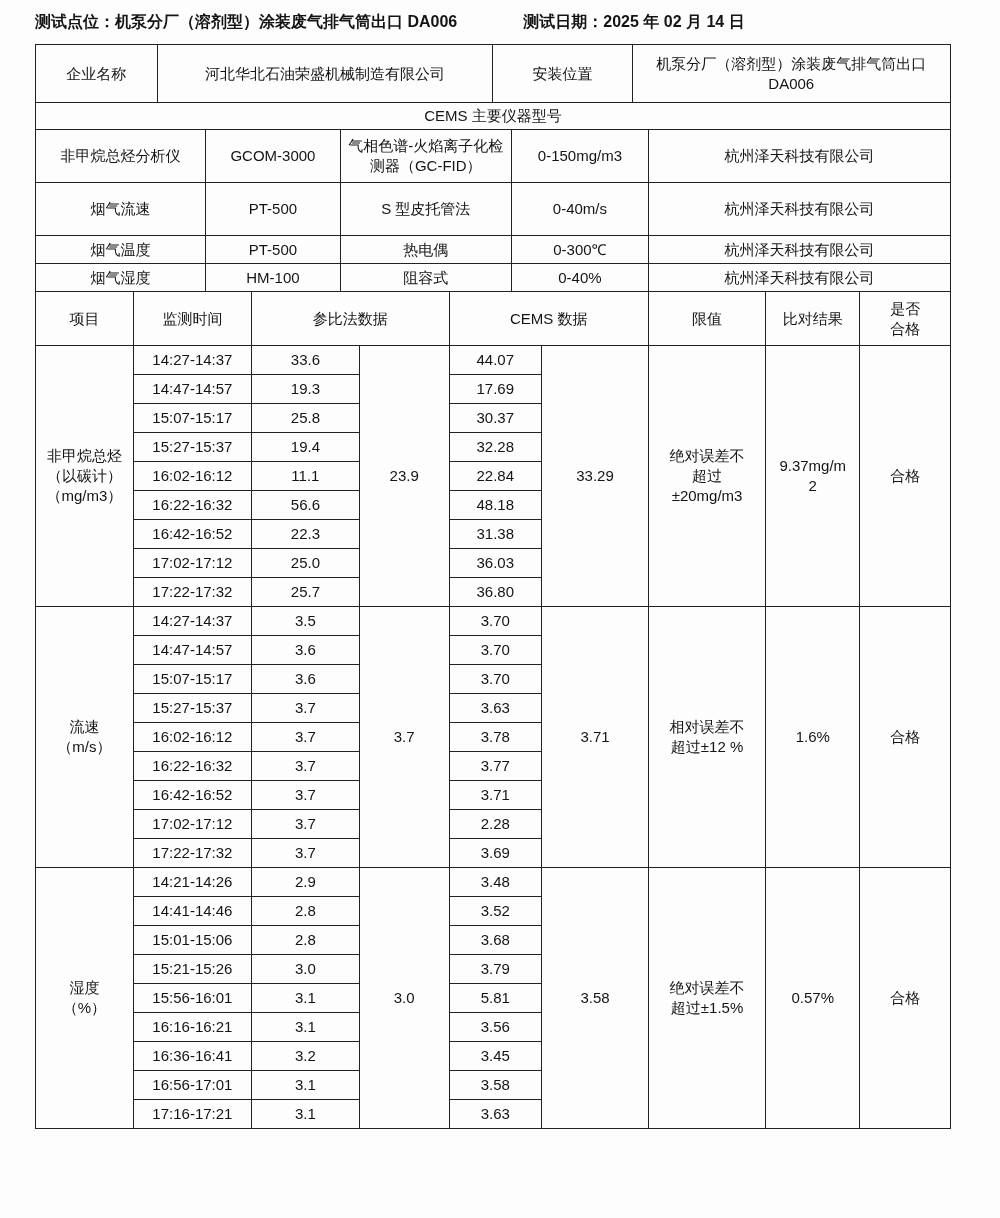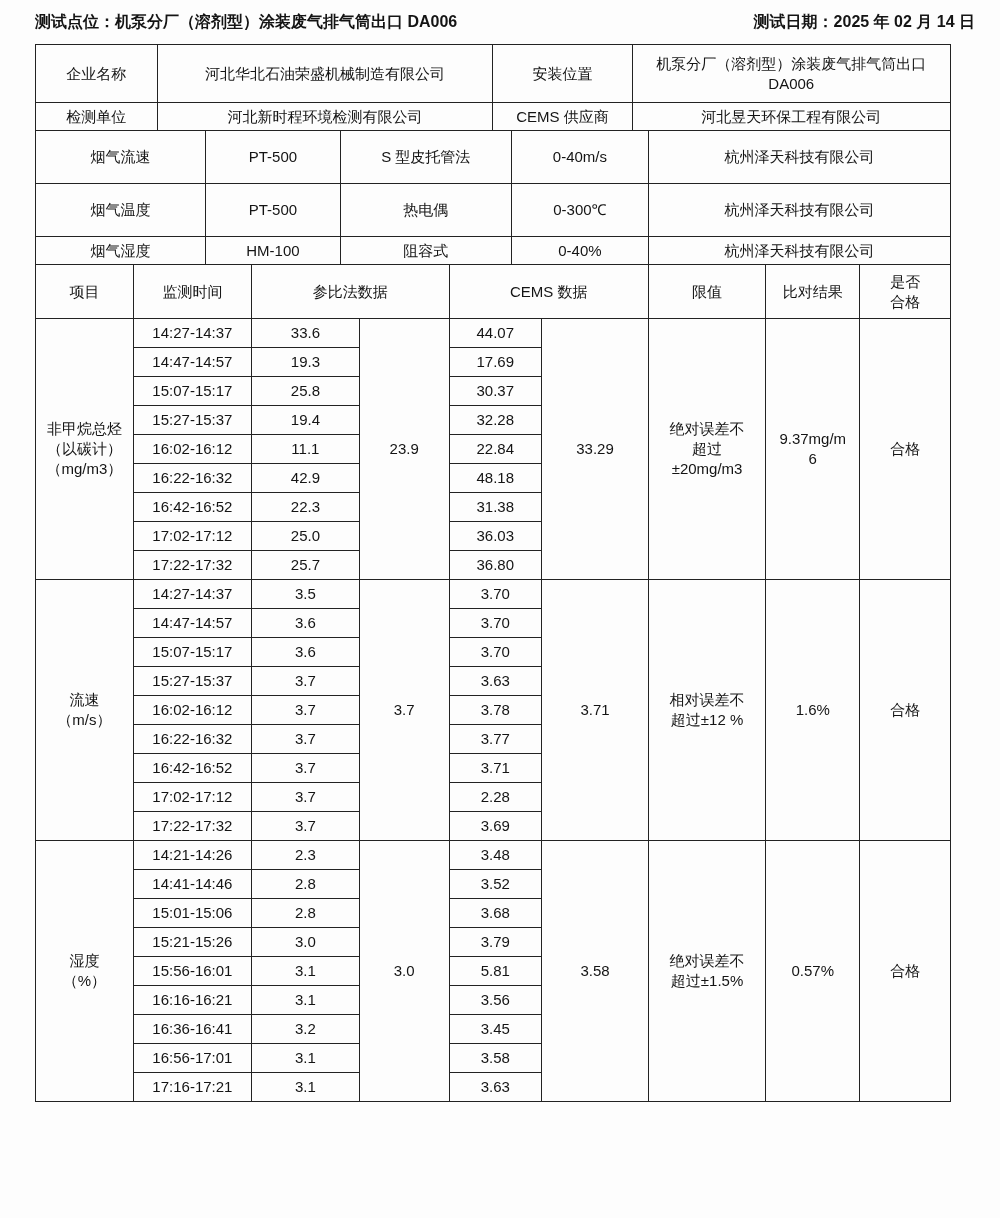--- a/index.html
+++ b/index.html
@@ -7,21 +7,21 @@
   .page {
     width: 1000px; height: 1218px;
     background: #fdfdfd;
     padding: 10px 25px 0 35px;
     font-family: "Liberation Sans", sans-serif;
     color: #141414;
     overflow: hidden;
   }
   .doc-header {
     width: 940px;
-    display: flex; justify-content: space-between; gap: 66px;
+    display: flex; justify-content: flex-start; gap: 66px;
     font-weight: bold; font-size: 16px;
     margin: 2px 0 11px 0;
     white-space: nowrap;
   }
   table {
     border-collapse: collapse;
     table-layout: fixed;
     width: 916px;
     background: #fdfdfd;
   }
@@ -68,40 +68,44 @@
         <col style="width:34.8%">
     </colgroup>
     <tbody>
         <tr>
       <td>企业名称</td>
       <td>河北华北石油荣盛机械制造有限公司</td>
       <td>安装位置</td>
       <td>机泵分厂（溶剂型）涂装废气排气筒出口
 DA006</td>
     </tr>
-    <tr>
-      <td>检测单位</td>
-      <td>河北新时程环境检测有限公司</td>
-      <td>CEMS 供应商</td>
-      <td>河北昱天环保工程有限公司</td>
-    </tr>
   </tbody>
     </table>
 
   <table class="t2">
     <colgroup>
       <col style="width:18.6%">
         <col style="width:14.7%">
         <col style="width:18.7%">
         <col style="width:15.0%">
         <col style="width:33.0%">
     </colgroup>
     <thead>
+      <tr class="title-row">
+        <td colspan="5">CEMS 主要仪器型号</td>
+      </tr>
     </thead>
     <tbody>
+        <tr>
+          <td>非甲烷总烃分析仪</td>
+          <td>GCOM-3000</td>
+          <td>气相色谱-火焰离子化检测器（GC-FID）</td>
+          <td>0-150mg/m3</td>
+          <td>杭州泽天科技有限公司</td>
+        </tr>
         <tr>
           <td>烟气流速</td>
           <td>PT-500</td>
           <td>S 型皮托管法</td>
           <td>0-40m/s</td>
           <td>杭州泽天科技有限公司</td>
         </tr>
         <tr>
           <td>烟气温度</td>
           <td>PT-500</td>
@@ -150,21 +154,21 @@
 （mg/m3）</td>
           <td>14:27-14:37</td>
           <td>33.6</td>
           <td rowspan="9">23.9</td>
           <td>44.07</td>
           <td rowspan="9">33.29</td>
           <td rowspan="9">绝对误差不
 超过
 ±20mg/m3</td>
           <td rowspan="9">9.37mg/m
-6</td>
+2</td>
           <td rowspan="9">合格</td>
         </tr>
         <tr>
           <td>14:47-14:57</td>
           <td>19.3</td>
           <td>17.69</td>
         </tr>
         <tr>
           <td>15:07-15:17</td>
           <td>25.8</td>
@@ -175,21 +179,21 @@
           <td>19.4</td>
           <td>32.28</td>
         </tr>
         <tr>
           <td>16:02-16:12</td>
           <td>11.1</td>
           <td>22.84</td>
         </tr>
         <tr>
           <td>16:22-16:32</td>
-          <td>42.9</td>
+          <td>56.6</td>
           <td>48.18</td>
         </tr>
         <tr>
           <td>16:42-16:52</td>
           <td>22.3</td>
           <td>31.38</td>
         </tr>
         <tr>
           <td>17:02-17:12</td>
           <td>25.0</td>
@@ -254,21 +258,21 @@
           <td>17:22-17:32</td>
           <td>3.7</td>
           <td>3.69</td>
         </tr>
       </tbody>
     <tbody>
         <tr>
           <td rowspan="9">湿度
 （%）</td>
           <td>14:21-14:26</td>
-          <td>2.3</td>
+          <td>2.9</td>
           <td rowspan="9">3.0</td>
           <td>3.48</td>
           <td rowspan="9">3.58</td>
           <td rowspan="9">绝对误差不
 超过±1.5%</td>
           <td rowspan="9">0.57%</td>
           <td rowspan="9">合格</td>
         </tr>
         <tr>
           <td>14:41-14:46</td>

